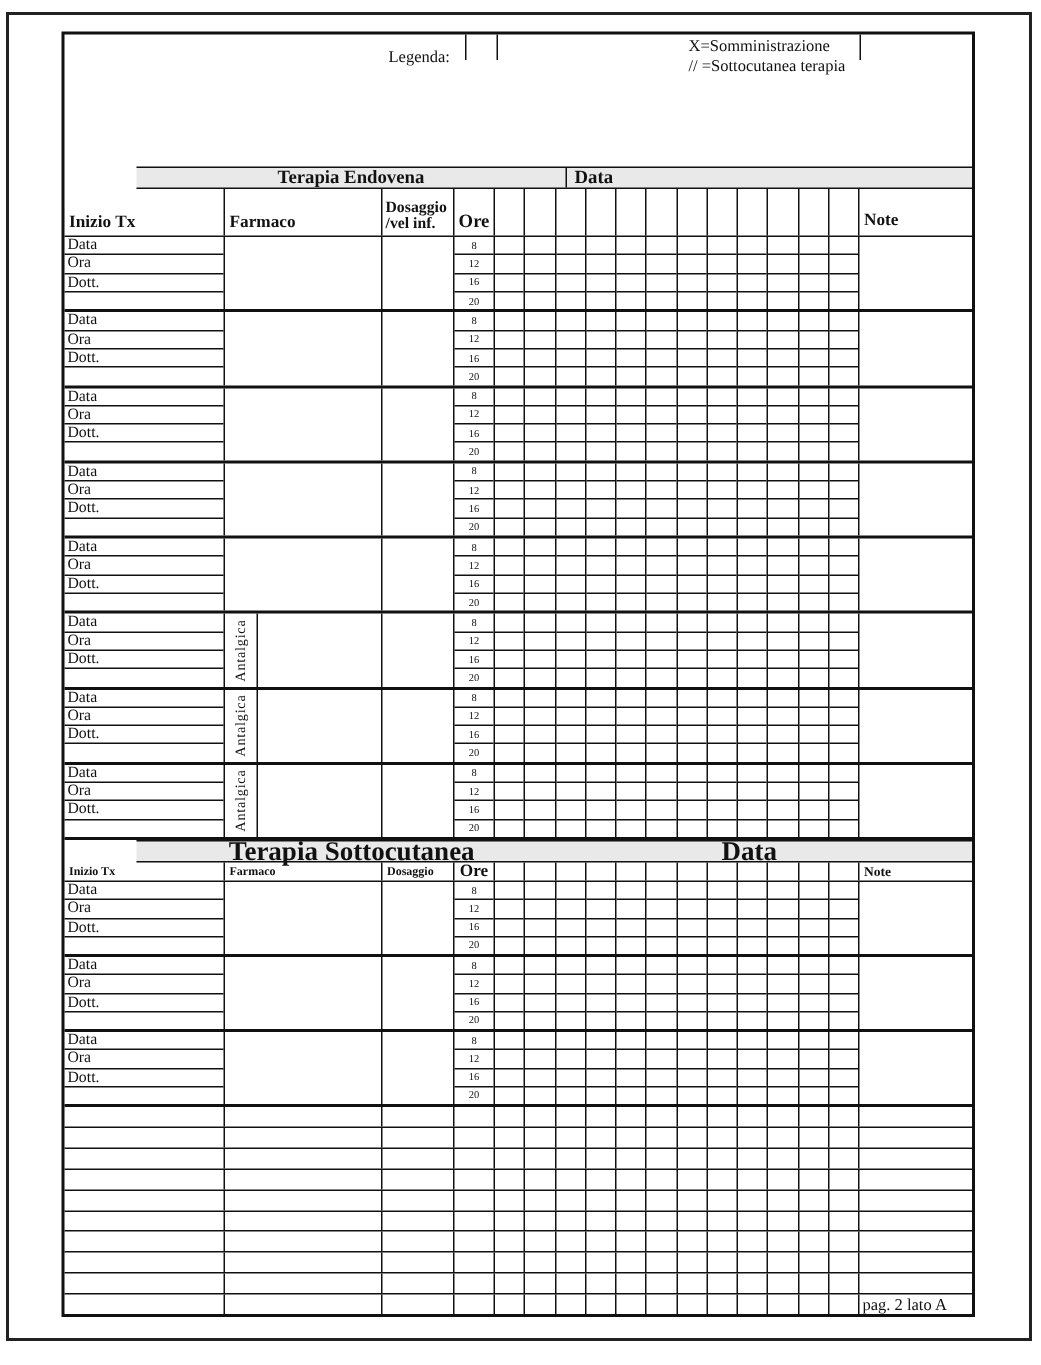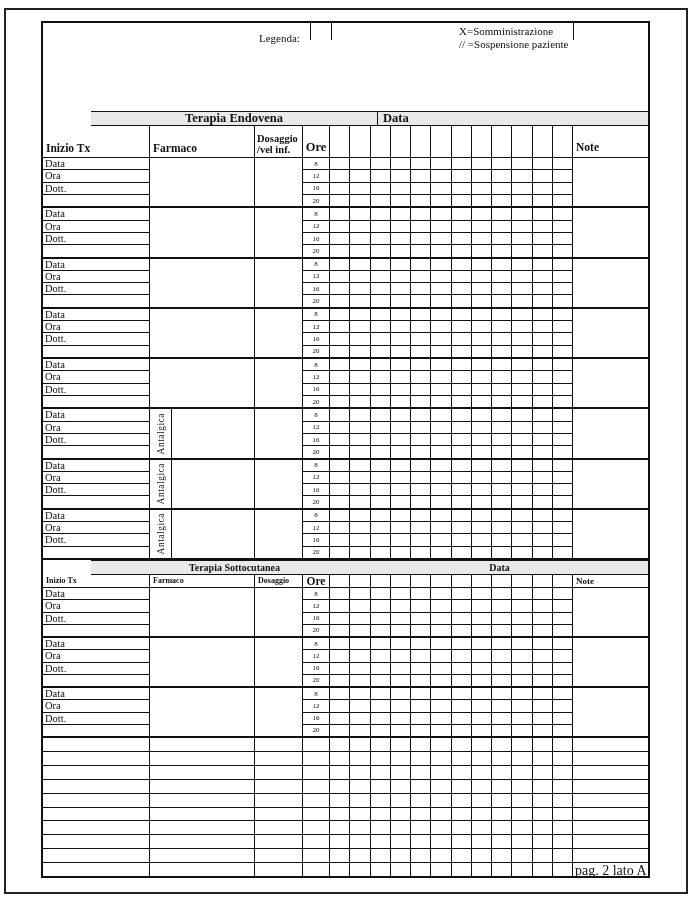--- a/index.html
+++ b/index.html
@@ -18,21 +18,21 @@
   .legend-col1 div{padding-left:16px;}
   .legend-col1 div:first-child{padding-left:0;}
   .legend-col2{position:absolute;left:416px;top:2px;line-height:13px;white-space:nowrap;}
 
   
   .bar{flex:none;display:flex;background:var(--bar-bg,#e9e9e9);border-top:1px solid #111;
        border-bottom:1px solid #111;font-weight:bold;align-items:stretch;margin-left:48px;}
   .bar1{height:15px;font-size:12.5px;}
   .bar1 .bar-left{width:287px;display:flex;align-items:center;justify-content:center;border-right:1px solid #111;}
   .bar1 .bar-right{flex:1;display:flex;align-items:center;padding-left:5px;}
-  .bar2{height:15px;font-size:10px;}
+  .bar2{height:15px;font-size:18px;}
   .bar2 .b2-left{width:287px;display:flex;align-items:center;justify-content:center;}
   .bar2 .b2-data{width:243px;display:flex;align-items:center;justify-content:center;}
   .bar2 .b2-rest{flex:1;}
   .bar3{height:17px;font-size:13.5px;}
   .bar3 .b3-title{width:287px;display:flex;align-items:center;justify-content:center;}
 
   
   .header-row{flex:none;height:32px;display:flex;border-bottom:1px solid #111;font-weight:bold;}
   .header-row .hi{width:107px;border-right:1px solid #111;display:flex;align-items:flex-end;
                   padding:0 0 3px 3px;font-size:11.5px;}
@@ -82,37 +82,37 @@
   
   .dhx-rows{flex:1;display:flex;flex-direction:column;}
   .dhx-row{flex:1;display:flex;border-bottom:1px solid #111;}
   .dhx-rows .dhx-row:last-child{border-bottom:none;}
   .d1{width:107px;border-right:1px solid #111;}
   .d2{width:105px;border-right:1px solid #111;}
   .d3{width:48px;border-right:1px solid #111;}
   .d4{width:27px;border-right:1px solid #111;}
   .ddays{width:243px;display:flex;}
   .dday{flex:1;border-right:1px solid #111;}
-  .dnote{flex:1;display:flex;align-items:flex-end;padding-left:2px;font-size:14px;line-height:11px;white-space:nowrap;}
+  .dnote{flex:1;display:flex;align-items:flex-end;padding-left:2px;font-size:11px;line-height:11px;white-space:nowrap;}
 </style>
 </head>
 <body>
 
 <div class="page" style="--bar-bg: #e9e9e9;">
   <div class="outer-border"></div>
   <div class="form">
 
     <div class="legend-area">
       <div class="tick" style="left:267px"></div>
       <div class="tick" style="left:288px"></div>
       <div class="tick" style="left:530px"></div>
       <span class="legend-label">Legenda:</span>
       <div class="legend-col2">
         <div>X=Somministrazione</div>
-        <div>// =Sospensione paziente</div>
+        <div>// =Sottocutanea terapia</div>
       </div>
     </div>
 
     <div class="bar bar1">
       <div class="bar-left">Terapia Endovena</div>
       <div class="bar-right">Data</div>
     </div>
 
     <div class="header-row">
       <div class="hi">Inizio Tx</div>

